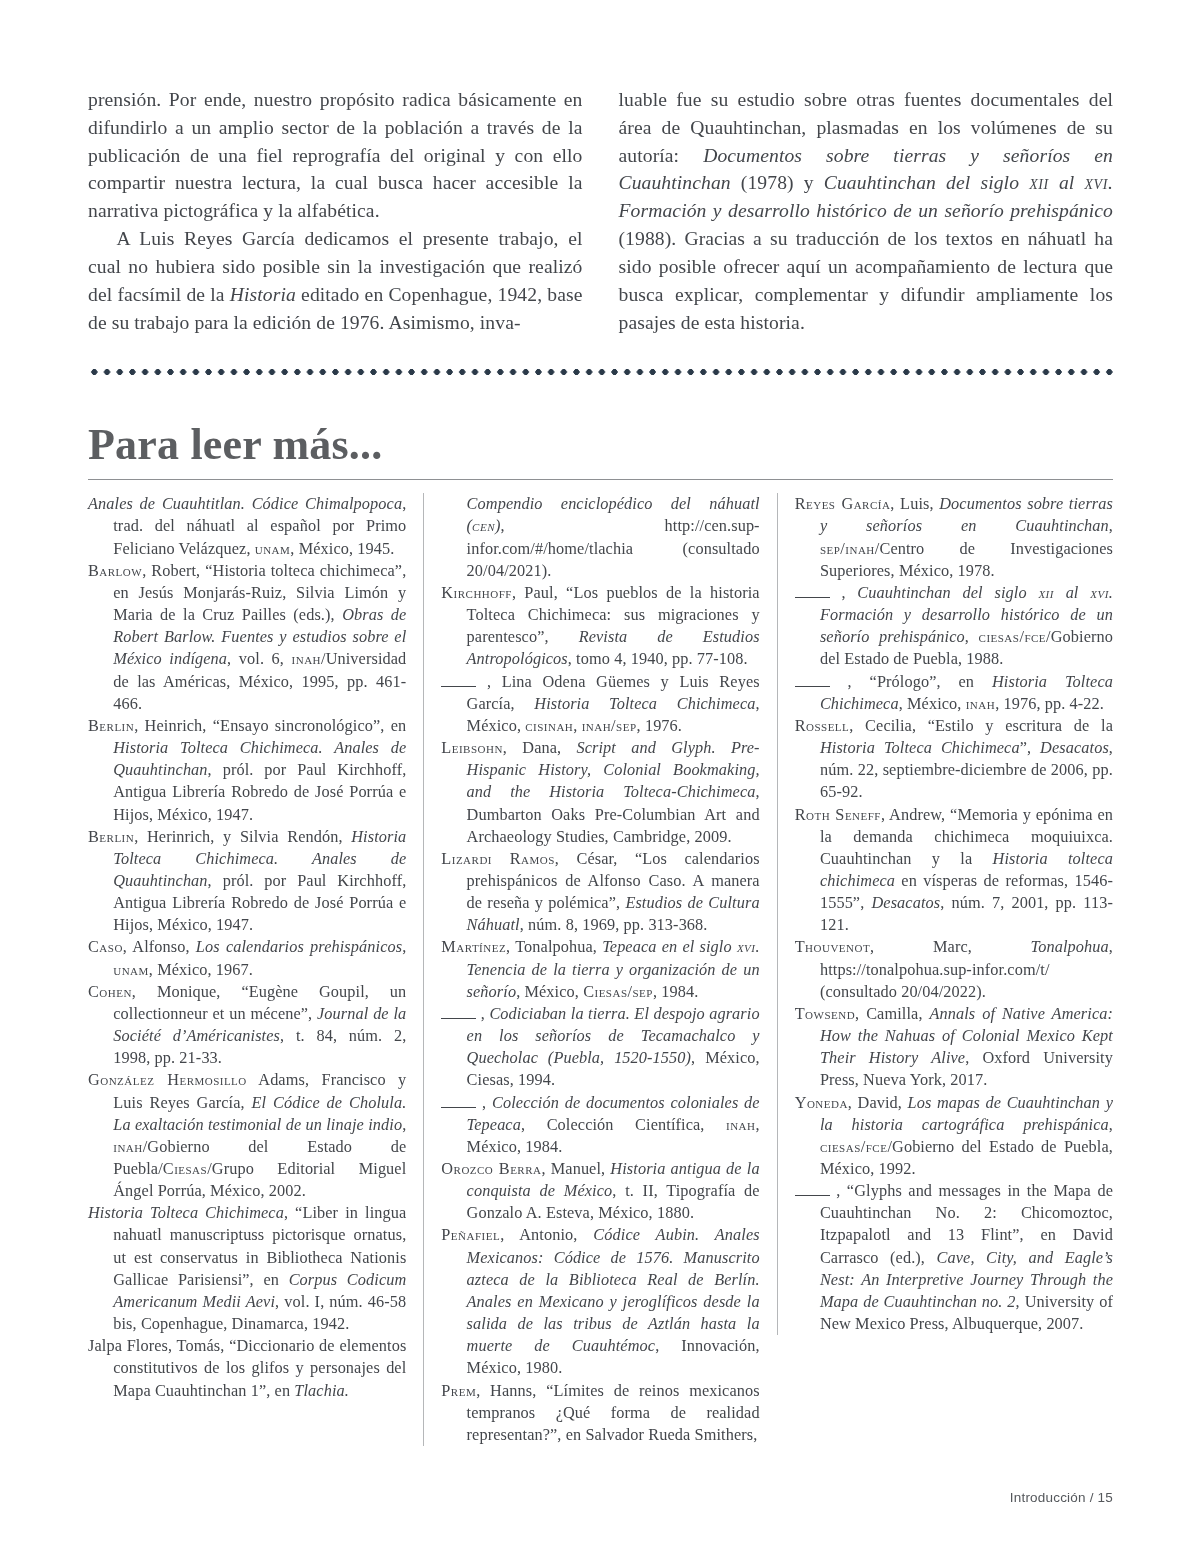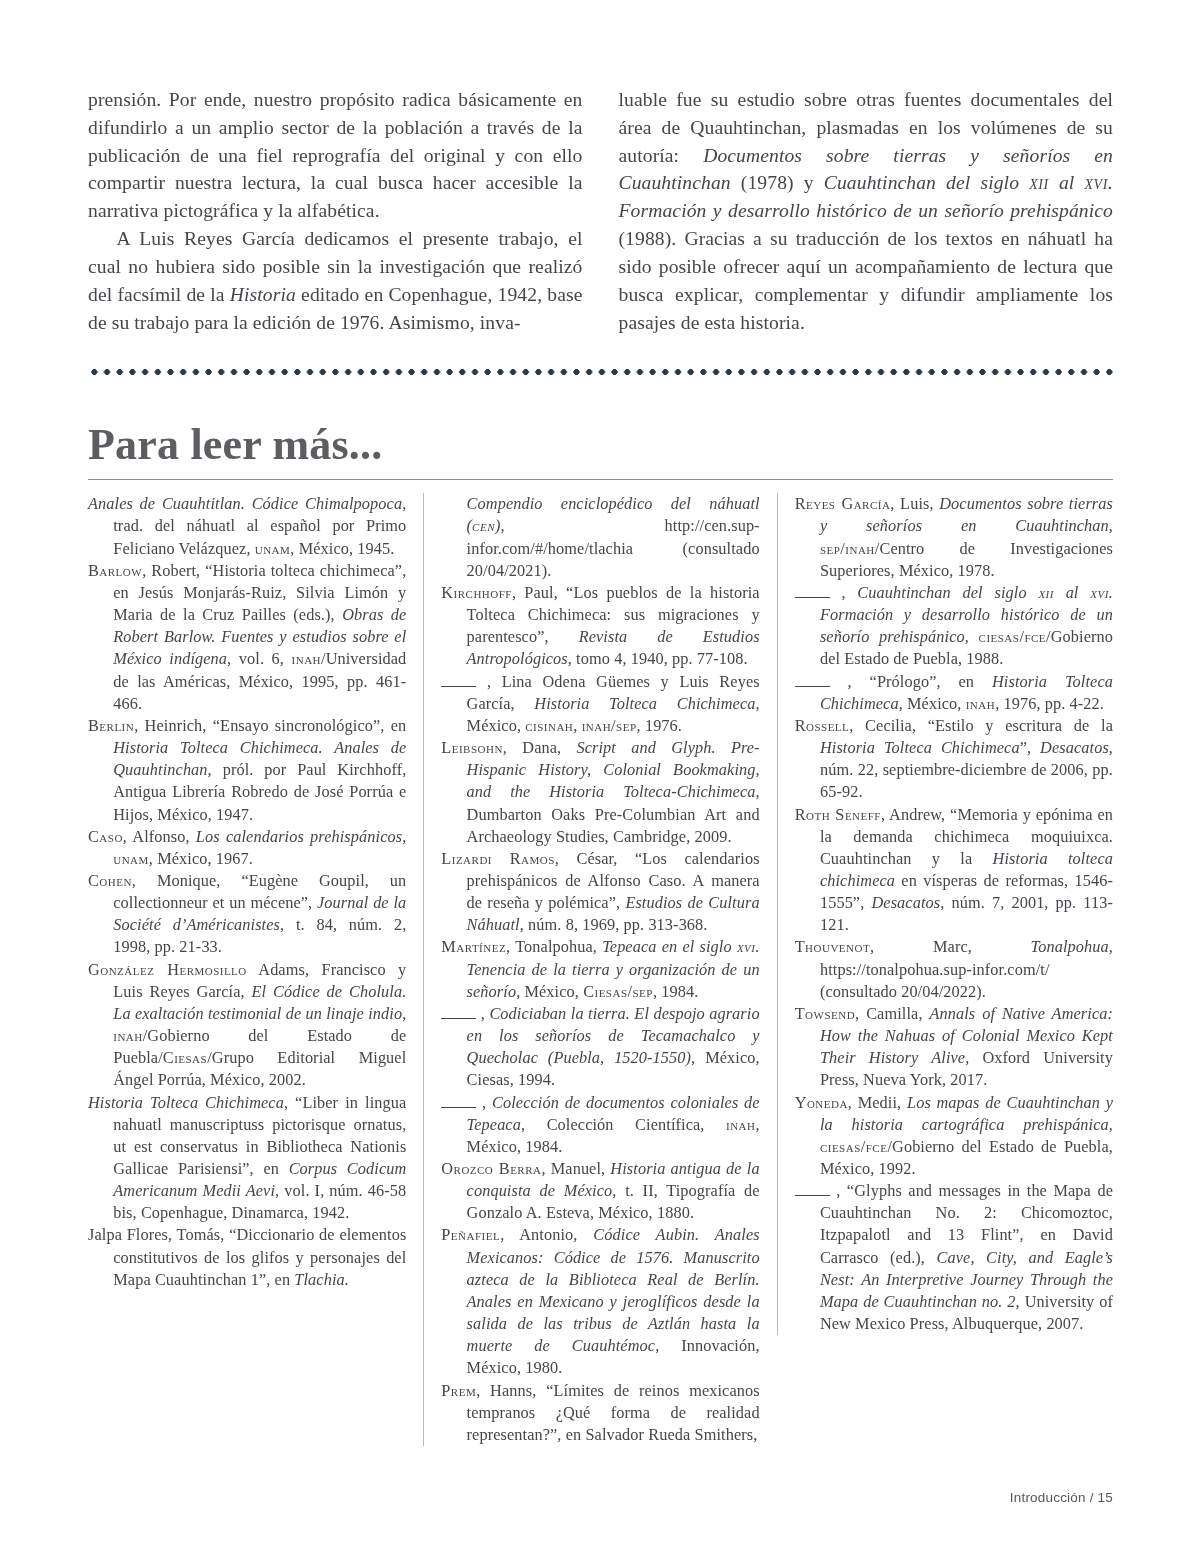--- a/index.html
+++ b/index.html
@@ -121,20 +121,21 @@
   <div class="dotted"></div>
 
   <h2 class="section-title">Para leer más...</h2>
   <hr class="heading-rule">
 
   <div class="bib">
     <div class="bcol">
         <p class="entry"><span class="it">Anales de Cuauhtitlan. Códice Chimalpopoca</span><span class="">, trad. del náhuatl al español por Primo Feliciano Velázquez, </span><span class="sc">unam</span><span class="">, México, 1945.</span></p>
         <p class="entry"><span class="sc">Barlow</span><span class="">, Robert, “Historia tolteca chichimeca”, en Jesús Monjarás-Ruiz, Silvia Limón y Maria de la Cruz Pailles (eds.), </span><span class="it">Obras de Robert Barlow. Fuentes y estudios sobre el México indígena</span><span class="">, vol. 6, </span><span class="sc">inah</span><span class="">/Universidad de las Américas, México, 1995, pp. 461-466.</span></p>
         <p class="entry"><span class="sc">Berlin</span><span class="">, Heinrich, “Ensayo sincronológico”, en </span><span class="it">Historia Tolteca Chichimeca. Anales de Quauhtinchan</span><span class="">, pról. por Paul Kirchhoff, Antigua Librería Robredo de José Porrúa e Hijos, México, 1947.</span></p>
+        <p class="entry"><span class="sc">Berlin</span><span class="">, Herinrich, y Silvia Rendón, </span><span class="it">Historia Tolteca Chichimeca. Anales de Quauhtinchan</span><span class="">, pról. por Paul Kirchhoff, Antigua Librería Robredo de José Porrúa e Hijos, México, 1947.</span></p>
         <p class="entry"><span class="sc">Caso</span><span class="">, Alfonso, </span><span class="it">Los calendarios prehispánicos</span><span class="">, </span><span class="sc">unam</span><span class="">, México, 1967.</span></p>
         <p class="entry"><span class="sc">Cohen</span><span class="">, Monique, “Eugène Goupil, un collectionneur et un mécene”, </span><span class="it">Journal de la Société d’Américanistes</span><span class="">, t. 84, núm. 2, 1998, pp. 21-33.</span></p>
         <p class="entry"><span class="sc">González Hermosillo</span><span class=""> Adams, Francisco y Luis Reyes García, </span><span class="it">El Códice de Cholula. La exaltación testimonial de un linaje indio</span><span class="">, </span><span class="sc">inah</span><span class="">/Gobierno del Estado de Puebla/</span><span class="sc">Ciesas</span><span class="">/Grupo Editorial Miguel Ángel Porrúa, México, 2002.</span></p>
         <p class="entry"><span class="it">Historia Tolteca Chichimeca</span><span class="">, “Liber in lingua nahuatl manuscriptuss pictorisque ornatus, ut est conservatus in Bibliotheca Nationis Gallicae Parisiensi”, en </span><span class="it">Corpus Codicum Americanum Medii Aevi</span><span class="">, vol. I, núm. 46-58 bis, Copenhague, Dinamarca, 1942.</span></p>
         <p class="entry"><span class="">Jalpa Flores, Tomás, “Diccionario de elementos constitutivos de los glifos y personajes del Mapa Cuauhtinchan 1”, en </span><span class="it">Tlachia.</span></p>
       </div>
     <div class="bcol">
         <p class="entry cont"><span class="it">Compendio enciclopédico del náhuatl (</span><span class="it sc">cen</span><span class="it">)</span><span class="">, http://cen.sup-infor.com/#/home/tlachia (consultado 20/04/2021).</span></p>
         <p class="entry"><span class="sc">Kirchhoff</span><span class="">, Paul, “Los pueblos de la historia Tolteca Chichimeca: sus migraciones y parentesco”, </span><span class="it">Revista de Estudios Antropológicos</span><span class="">, tomo 4, 1940, pp. 77-108.</span></p>
         <p class="entry"><span class="dash"></span><span class=""> , Lina Odena Güemes y Luis Reyes García, </span><span class="it">Historia Tolteca Chichimeca</span><span class="">, México, </span><span class="sc">cisinah</span><span class="">, </span><span class="sc">inah/sep</span><span class="">, 1976.</span></p>
@@ -148,20 +149,20 @@
         <p class="entry"><span class="sc">Prem</span><span class="">, Hanns, “Límites de reinos mexicanos tempranos ¿Qué forma de realidad representan?”, en Salvador Rueda Smithers,</span></p>
       </div>
     <div class="bcol">
         <p class="entry"><span class="sc">Reyes García</span><span class="">, Luis, </span><span class="it">Documentos sobre tierras y señoríos en Cuauhtinchan</span><span class="">, </span><span class="sc">sep/inah</span><span class="">/Centro de Investigaciones Superiores, México, 1978.</span></p>
         <p class="entry"><span class="dash"></span><span class=""> , </span><span class="it">Cuauhtinchan del siglo </span><span class="it sc">xii</span><span class="it"> al </span><span class="it sc">xvi</span><span class="it">. Formación y desarrollo histórico de un señorío prehispánico</span><span class="">, </span><span class="sc">ciesas/fce</span><span class="">/Gobierno del Estado de Puebla, 1988.</span></p>
         <p class="entry"><span class="dash"></span><span class=""> , “Prólogo”, en </span><span class="it">Historia Tolteca Chichimeca</span><span class="">, México, </span><span class="sc">inah</span><span class="">, 1976, pp. 4-22.</span></p>
         <p class="entry"><span class="sc">Rossell</span><span class="">, Cecilia, “Estilo y escritura de la </span><span class="it">Historia Tolteca Chichimeca</span><span class="">”, </span><span class="it">Desacatos</span><span class="">, núm. 22, septiembre-diciembre de 2006, pp. 65-92.</span></p>
         <p class="entry"><span class="sc">Roth Seneff</span><span class="">, Andrew, “Memoria y epónima en la demanda chichimeca moquiuixca. Cuauhtinchan y la </span><span class="it">Historia tolteca chichimeca</span><span class=""> en vísperas de reformas, 1546-1555”, </span><span class="it">Desacatos</span><span class="">, núm. 7, 2001, pp. 113-121.</span></p>
         <p class="entry"><span class="sc">Thouvenot</span><span class="">, Marc, </span><span class="it">Tonalpohua</span><span class="">, https://tonalpohua.sup-infor.com/t/ (consultado 20/04/2022).</span></p>
         <p class="entry"><span class="sc">Towsend</span><span class="">, Camilla, </span><span class="it">Annals of Native America: How the Nahuas of Colonial Mexico Kept Their History Alive</span><span class="">, Oxford University Press, Nueva York, 2017.</span></p>
-        <p class="entry"><span class="sc">Yoneda</span><span class="">, Medii, </span><span class="it">Los mapas de Cuauhtinchan y la historia cartográfica prehispánica</span><span class="">, </span><span class="sc">ciesas/fce</span><span class="">/Gobierno del Estado de Puebla, México, 1992.</span></p>
+        <p class="entry"><span class="sc">Yoneda</span><span class="">, David, </span><span class="it">Los mapas de Cuauhtinchan y la historia cartográfica prehispánica</span><span class="">, </span><span class="sc">ciesas/fce</span><span class="">/Gobierno del Estado de Puebla, México, 1992.</span></p>
         <p class="entry"><span class="dash"></span><span class=""> , “Glyphs and messages in the Mapa de Cuauhtinchan No. 2: Chicomoztoc, Itzpapalotl and 13 Flint”, en David Carrasco (ed.), </span><span class="it">Cave, City, and Eagle’s Nest: An Interpretive Journey Through the Mapa de Cuauhtinchan no. 2</span><span class="">, University of New Mexico Press, Albuquerque, 2007.</span></p>
       </div>
   </div>
 
 </div>
 
 <div class="footer">Introducción / 15</div>
 
 </body></html>

